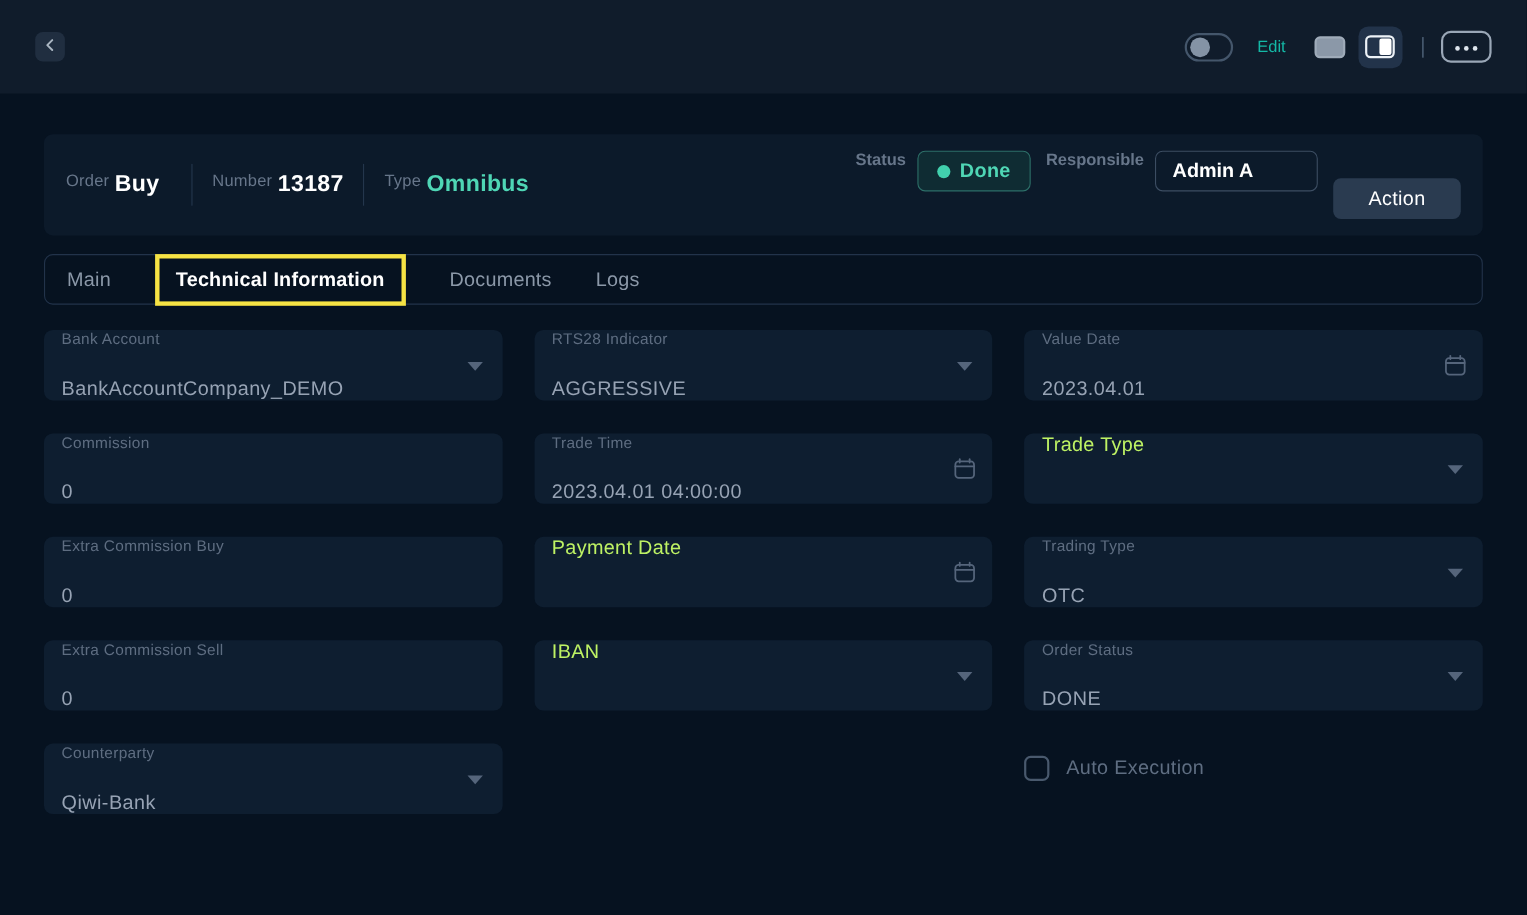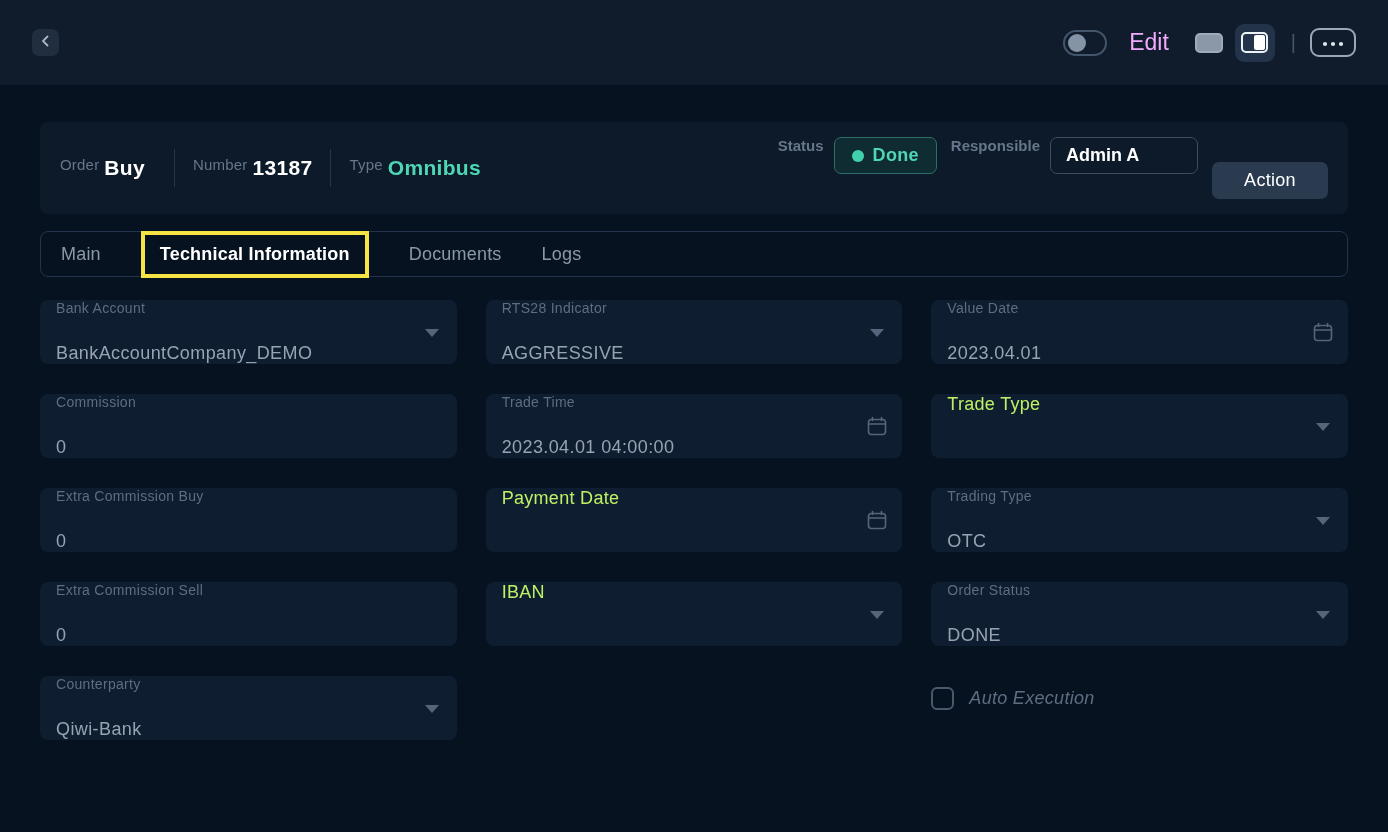--- a/index.html
+++ b/index.html
@@ -24,21 +24,21 @@
   .topbar-right { margin-left:auto; display:flex; align-items:center; }
   .toggle {
     width:44px; height:26px; border-radius:13px;
     border:2px solid #44566b; position:relative; cursor:pointer;
     background:transparent; flex:none;
   }
   .toggle .knob {
     position:absolute; left:3px; top:2px; width:18px; height:18px;
     border-radius:50%; background:#8493a5;
   }
-  .edit-label { font-size:23px; color:#f0abfc; margin-left:22px; }
+  .edit-label { font-size:15px; color:#14b8a6; margin-left:22px; }
   .iconbtn {
     background:none; border:none; cursor:pointer;
     display:flex; align-items:center; justify-content:center;
   }
   .panel-btn-1 { margin-left:24px; width:32px; height:32px; }
   .panel-fill { width:28px; height:20px; border-radius:5px; background:#8b98a8; border:2px solid #9fabb9; }
   .panel-btn-2 {
     margin-left:10px; width:40px; height:38px; border-radius:9px;
     background:#22334a;
   }
@@ -119,21 +119,21 @@
   .field.empty .f-label { font-size:18px; color:#bef264; }
   .dd-arrow {
     position:absolute; right:18px; top:50%; margin-top:-3px;
     width:0; height:0;
     border-left:7px solid transparent; border-right:7px solid transparent;
     border-top:8px solid #55657b;
   }
   .cal-icon { position:absolute; right:14px; top:50%; margin-top:-11px; }
 
   .checkbox-group {
-    grid-column:3; display:flex; flex-direction:column; gap:16px; padding-top:11px;font-style:italic;
+    grid-column:3; display:flex; flex-direction:column; gap:16px; padding-top:11px;
   }
   .checkbox-row { display:flex; align-items:center; gap:15px; cursor:pointer; }
   .checkbox-box {
     width:23px; height:23px; border-radius:6px;
     border:2px solid #49596d; background:transparent; flex:none;
   }
   .checkbox-label { font-size:18px; color:#5e6d81; letter-spacing:.3px; }
 </style>
 </head>
 <body>

